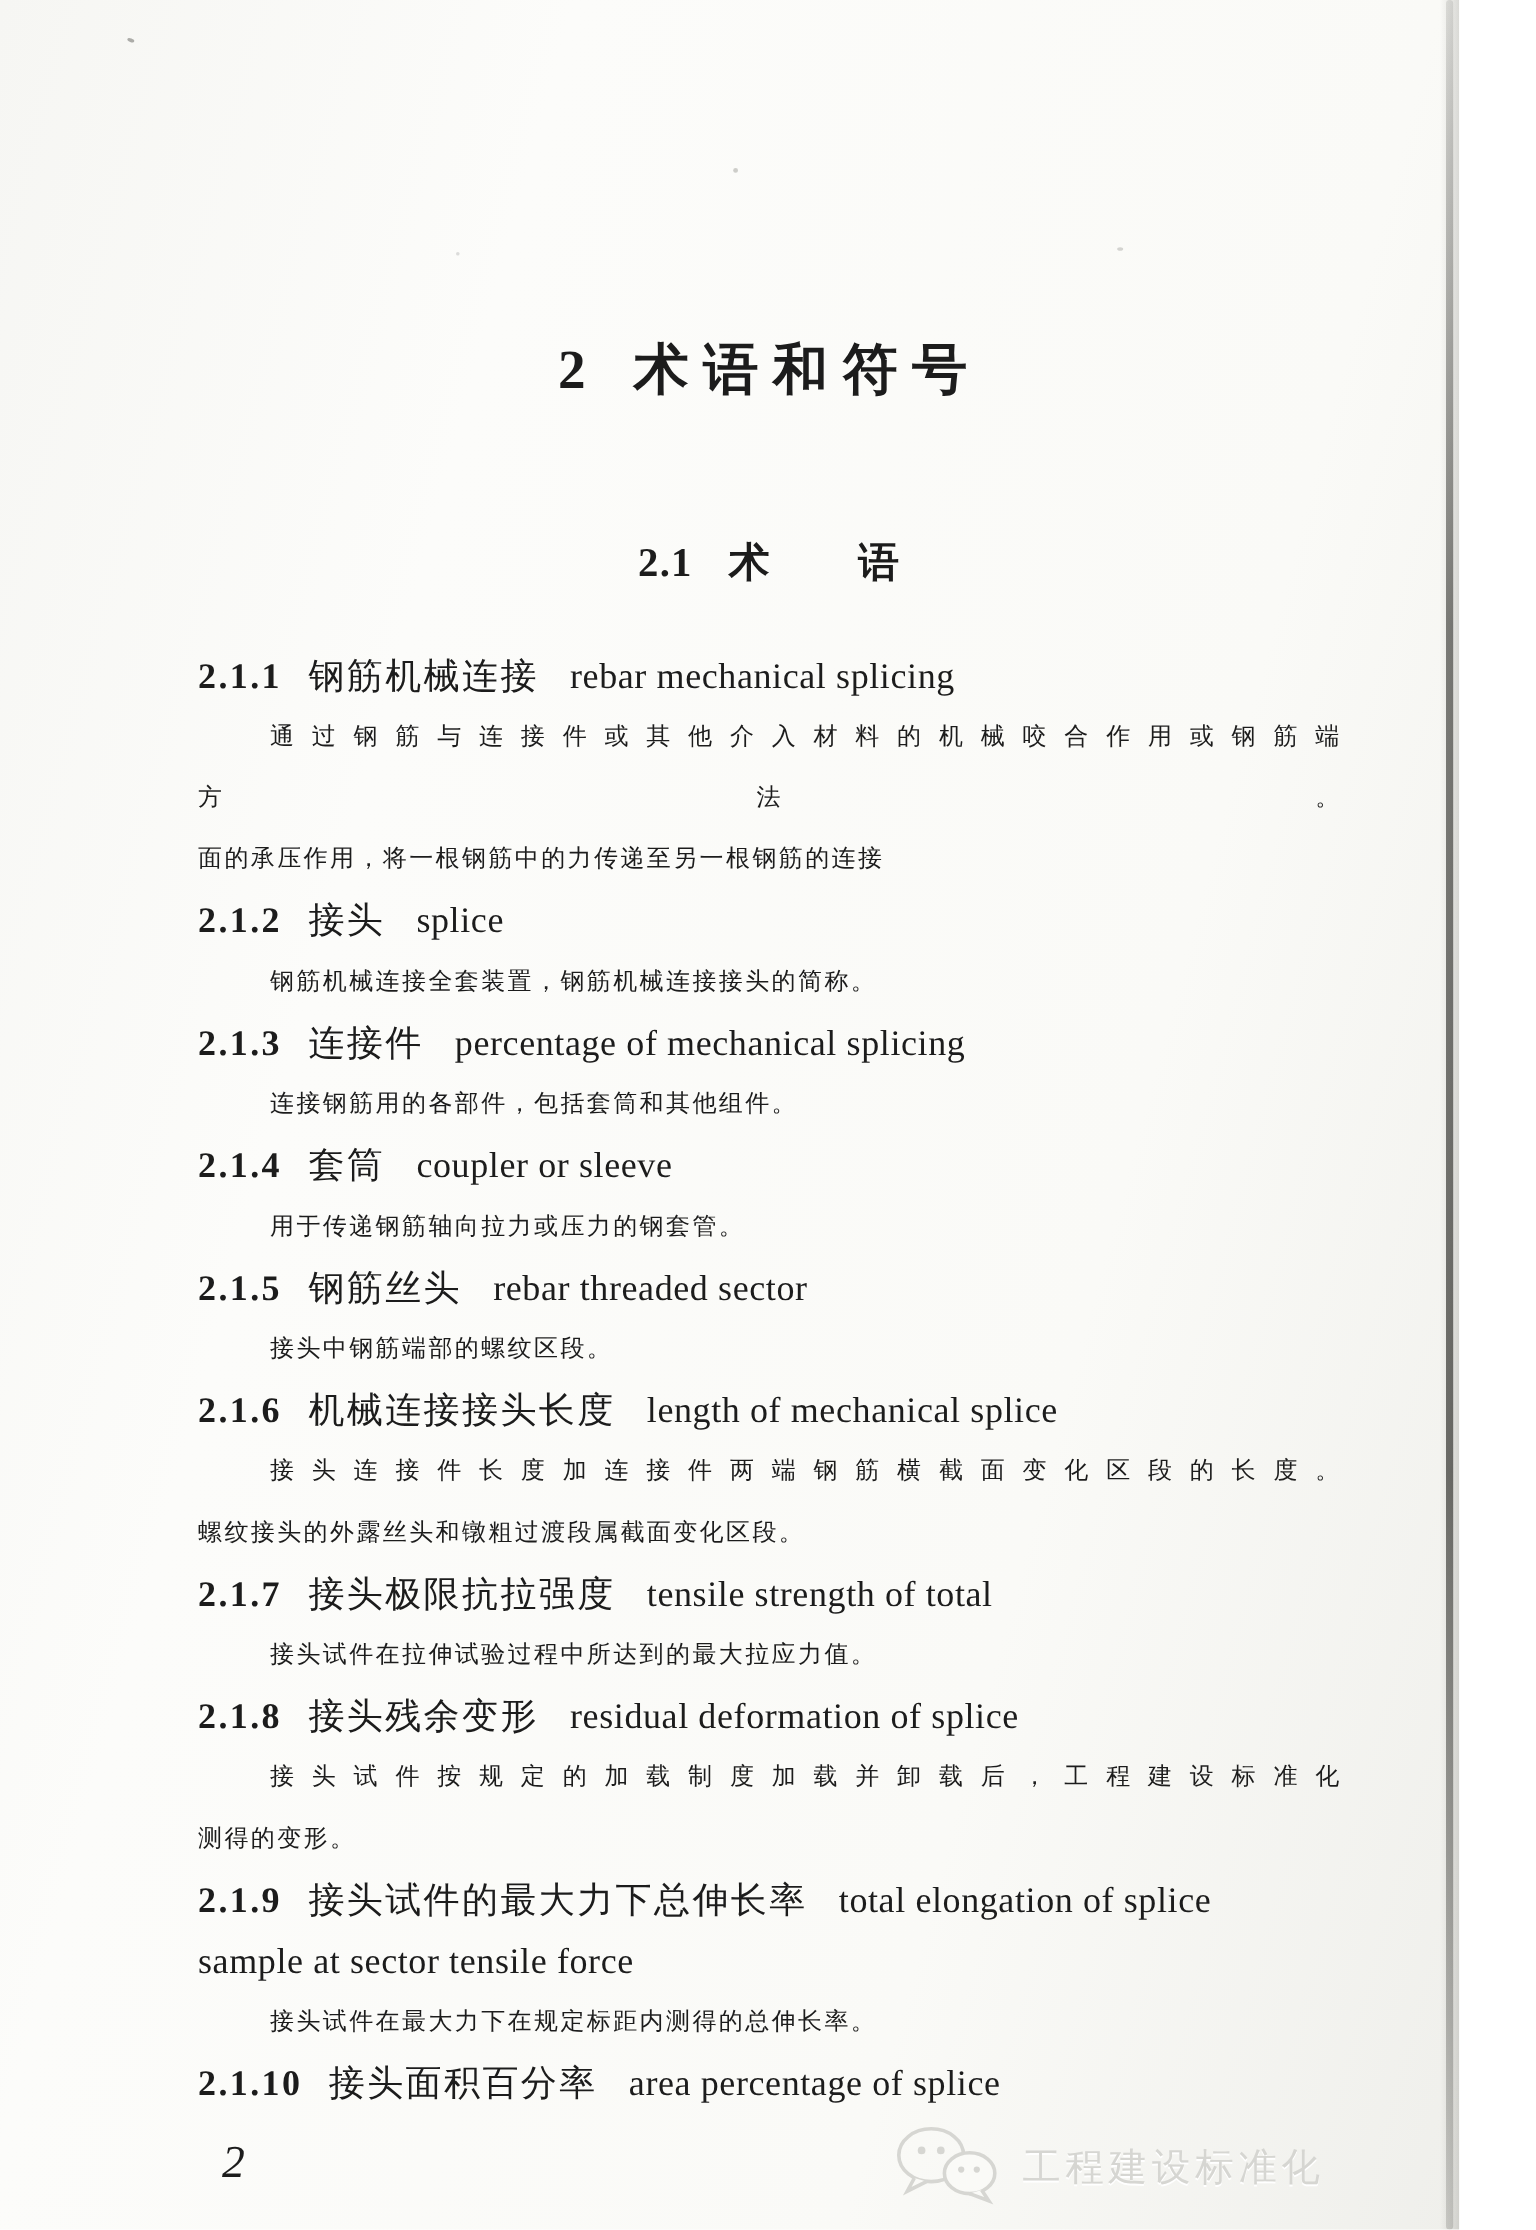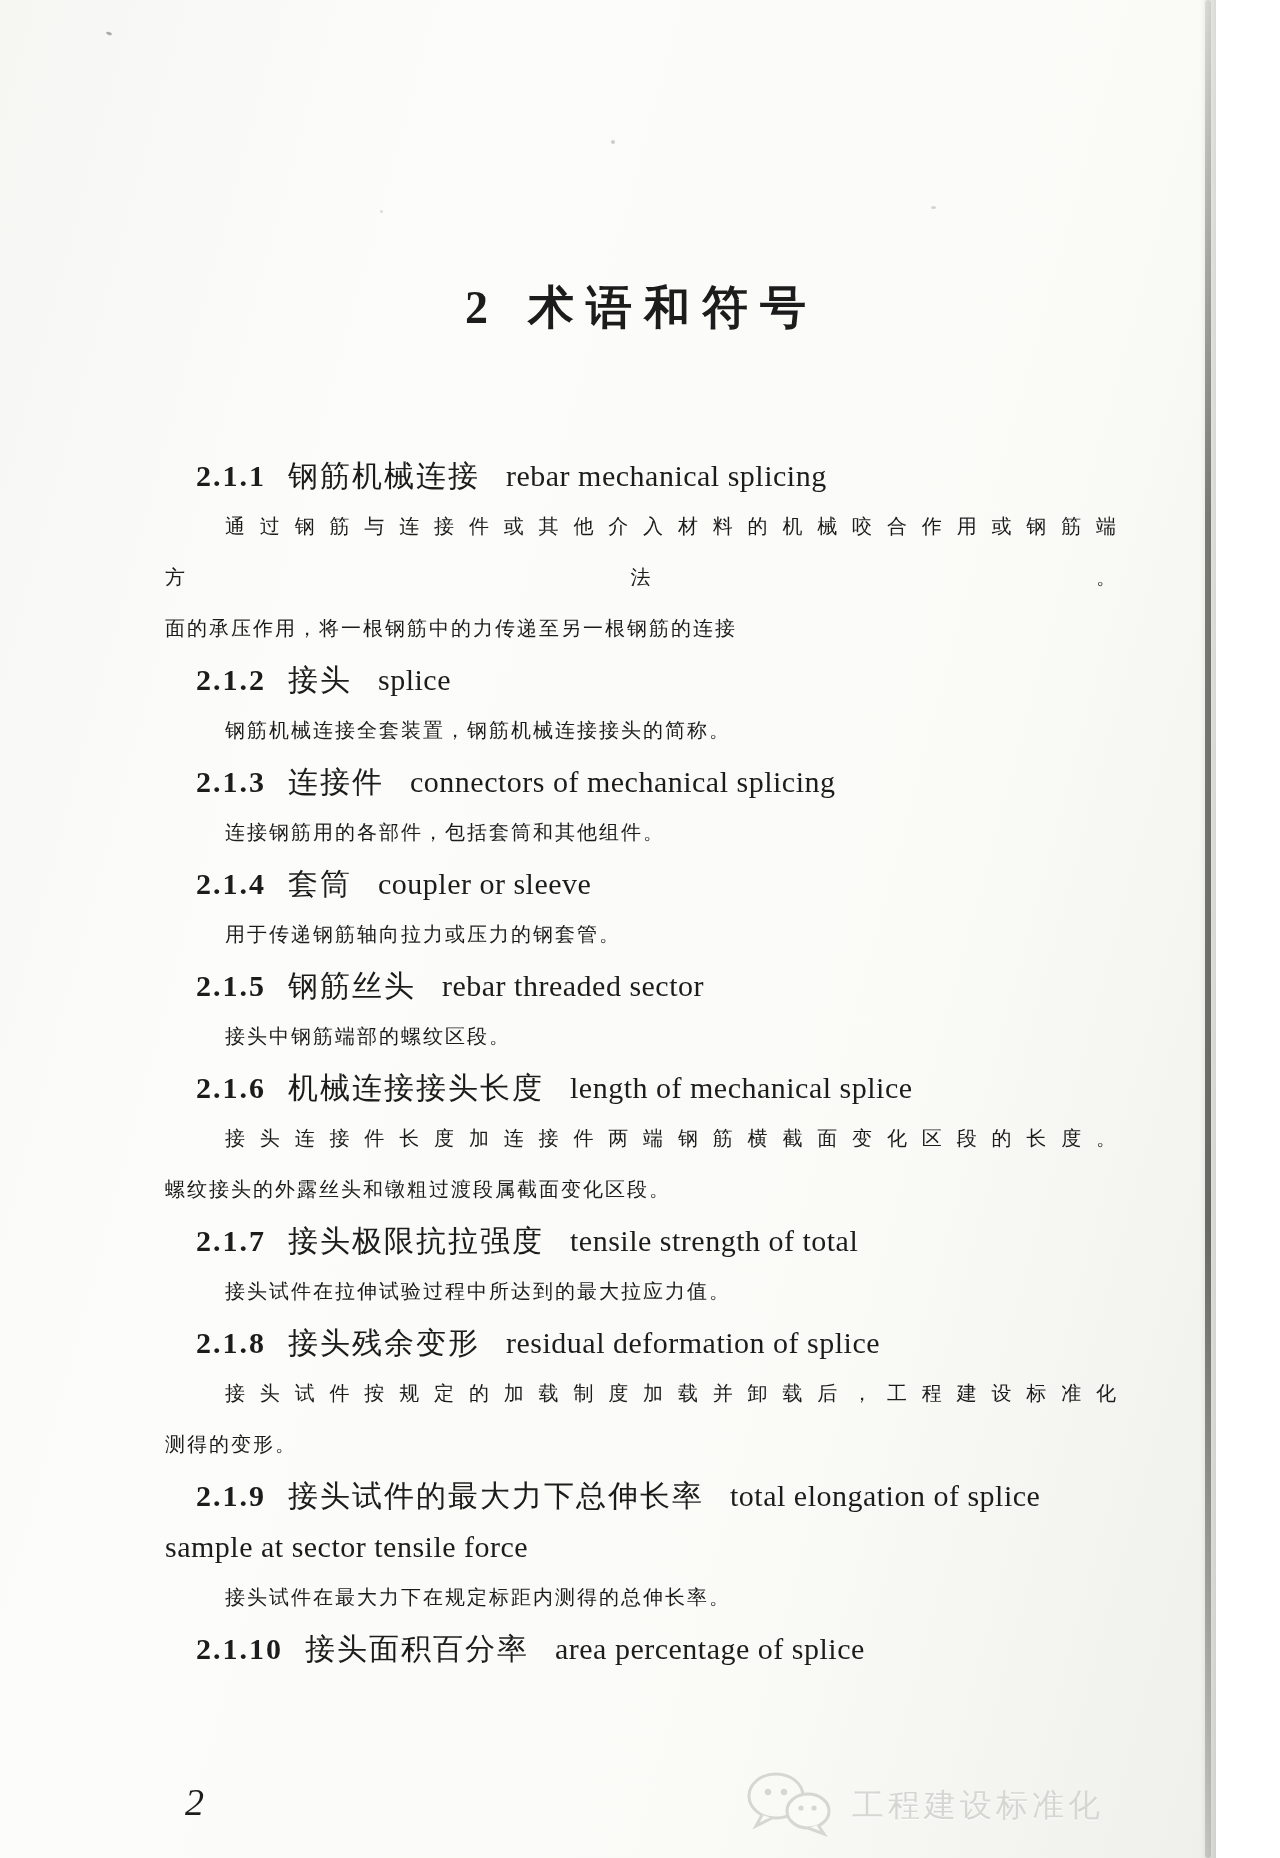--- a/index.html
+++ b/index.html
@@ -33,21 +33,21 @@
     font-size: 34px;
     font-weight: bold;
     line-height: 40px;
     margin: 0 0 48px 0;
     letter-spacing: 2px;
     white-space: nowrap;
   }
   .section-num { margin-right: 30px; letter-spacing: 1px; }
   .term { margin: 0; }
   .term-head { font-size: 30px; line-height: 51px; }
-  .term-num  { font-weight: bold; letter-spacing: 2px; margin-right: 22px; margin-left: 31px; }
+  .term-num  { font-weight: bold; letter-spacing: 2px; margin-right: 22px; }
   .term-zh   { letter-spacing: 2px; margin-right: 26px; }
   .term-en   { letter-spacing: 0.5px; }
   .term-en2  { display: block; letter-spacing: 0.5px; }
   .def-line {
     font-size: 20px;
     line-height: 51px;
     letter-spacing: 2px;
     text-align: justify;
     text-align-last: justify;
   }
@@ -110,41 +110,42 @@
 
   <span class="speck speck-1"></span>
   <span class="speck speck-2"></span>
   <span class="speck speck-3"></span>
   <span class="speck speck-4"></span>
 
   <div class="content">
 
     <h1 class="chapter-title"><span class="chapter-num">2</span><span>术语和符号</span></h1>
 
+    <h2 class="section-title"><span class="section-num">2.1</span><span>术　　语</span></h2>
 
     <div class="terms">
 
         <div class="term">
           <div class="term-head"><span class="term-num">2.1.1</span><span class="term-zh">钢筋机械连接</span><span class="term-en">rebar mechanical splicing</span></div>
           <div class="def-lines">
             <div class="def-line">通过钢筋与连接件或其他介入材料的机械咬合作用或钢筋端</div>
             <div class="def-line">方法。</div>
             <div class="def-line">面的承压作用，将一根钢筋中的力传递至另一根钢筋的连接</div>
           </div>
         </div>
 
         <div class="term">
           <div class="term-head"><span class="term-num">2.1.2</span><span class="term-zh">接头</span><span class="term-en">splice</span></div>
           <div class="def-lines">
             <div class="def-line">钢筋机械连接全套装置，钢筋机械连接接头的简称。</div>
           </div>
         </div>
 
         <div class="term">
-          <div class="term-head"><span class="term-num">2.1.3</span><span class="term-zh">连接件</span><span class="term-en">connectors of mechanical splicing</span></div>
+          <div class="term-head"><span class="term-num">2.1.3</span><span class="term-zh">连接件</span><span class="term-en">percentage of mechanical splicing</span></div>
           <div class="def-lines">
             <div class="def-line">连接钢筋用的各部件，包括套筒和其他组件。</div>
           </div>
         </div>
 
         <div class="term">
           <div class="term-head"><span class="term-num">2.1.4</span><span class="term-zh">套筒</span><span class="term-en">coupler or sleeve</span></div>
           <div class="def-lines">
             <div class="def-line">用于传递钢筋轴向拉力或压力的钢套管。</div>
           </div>

